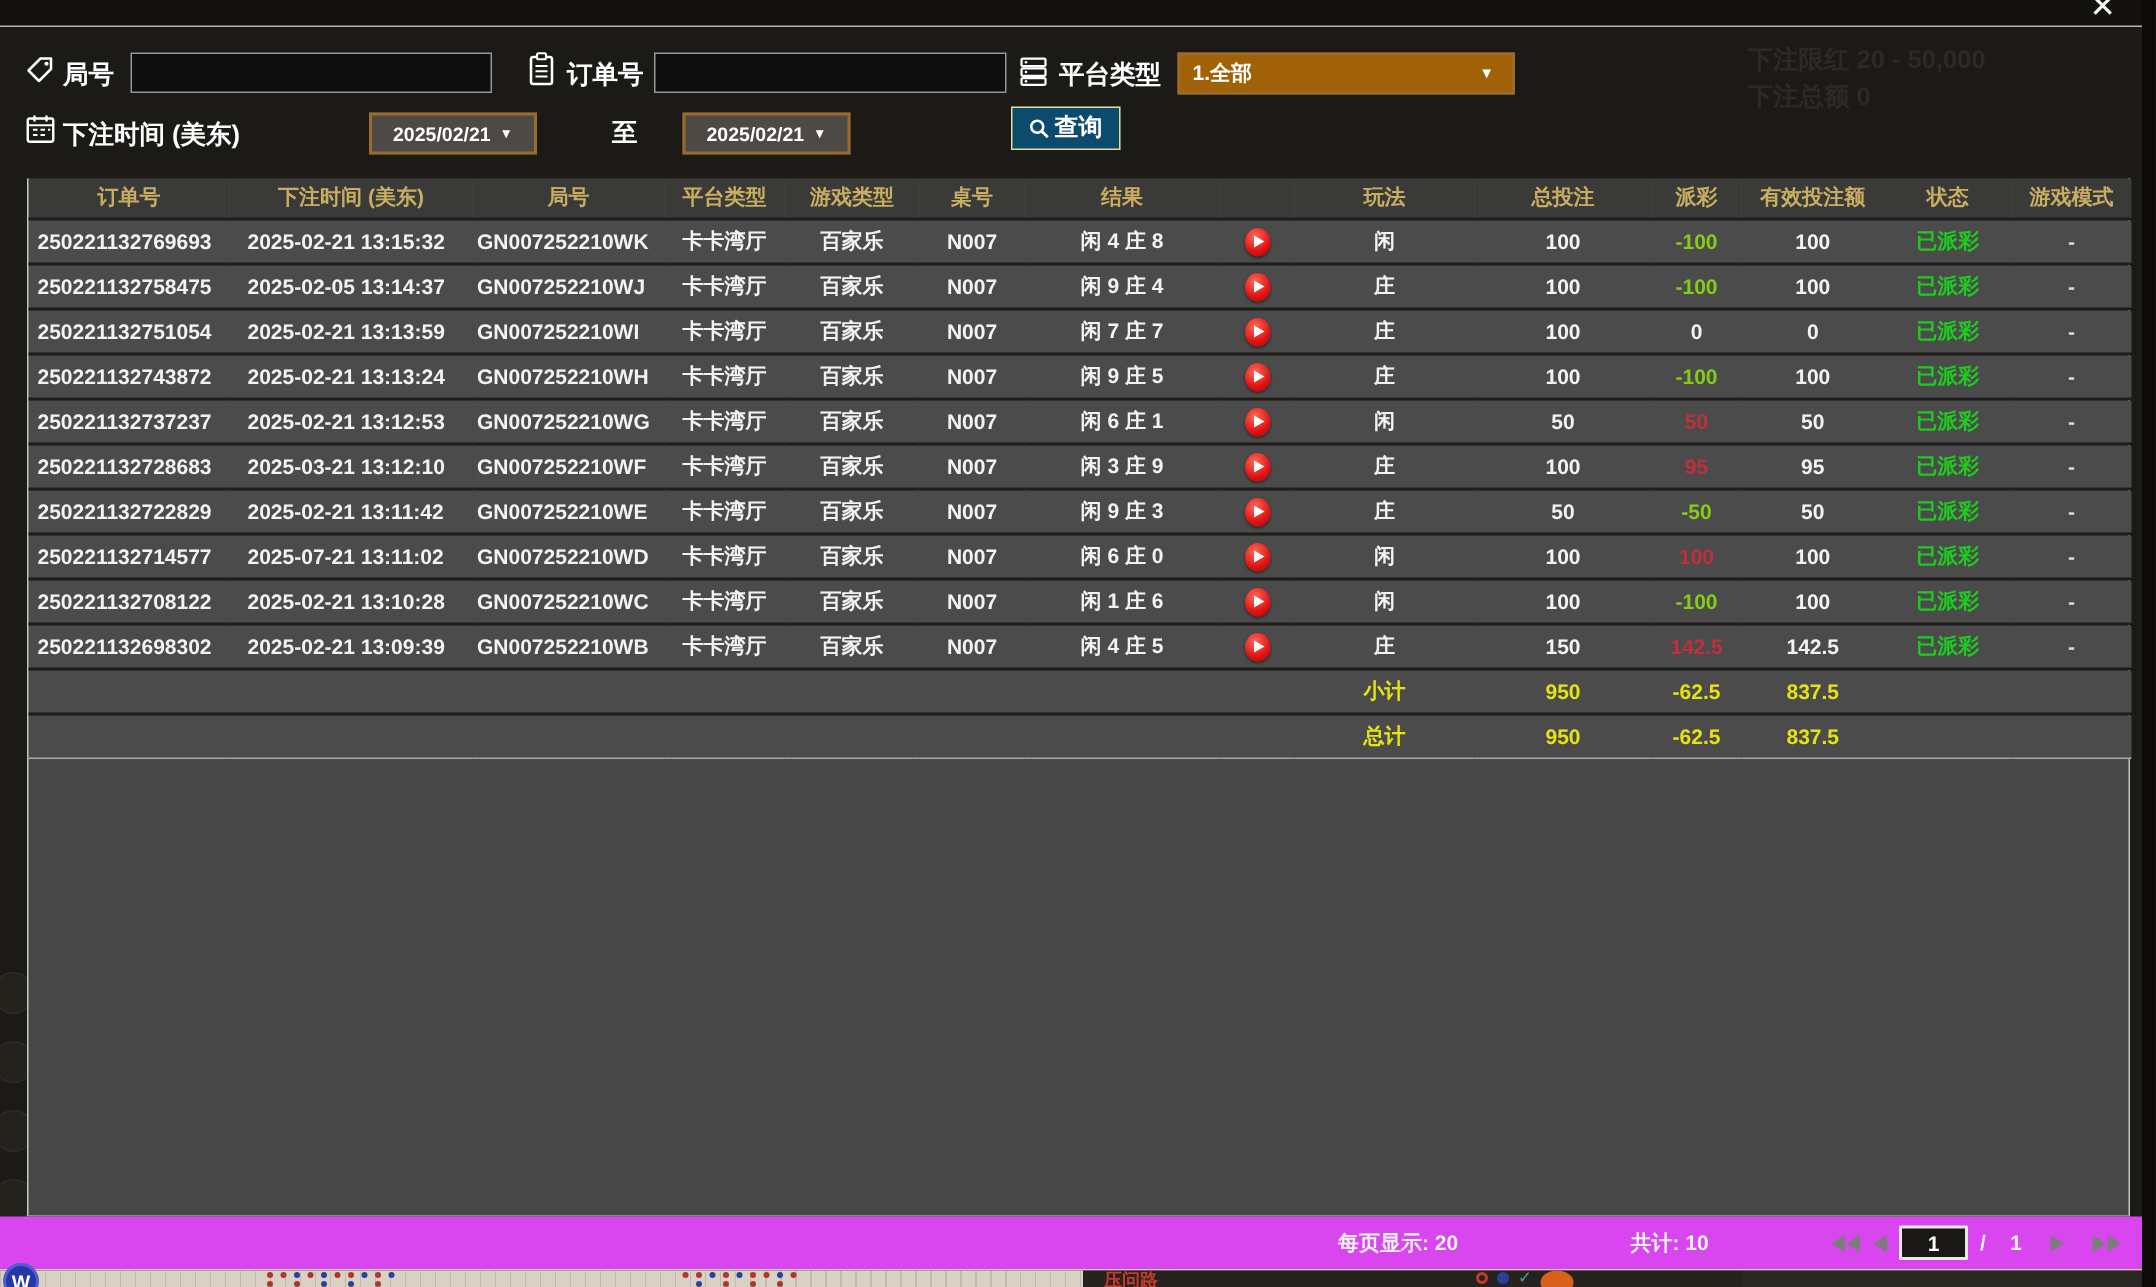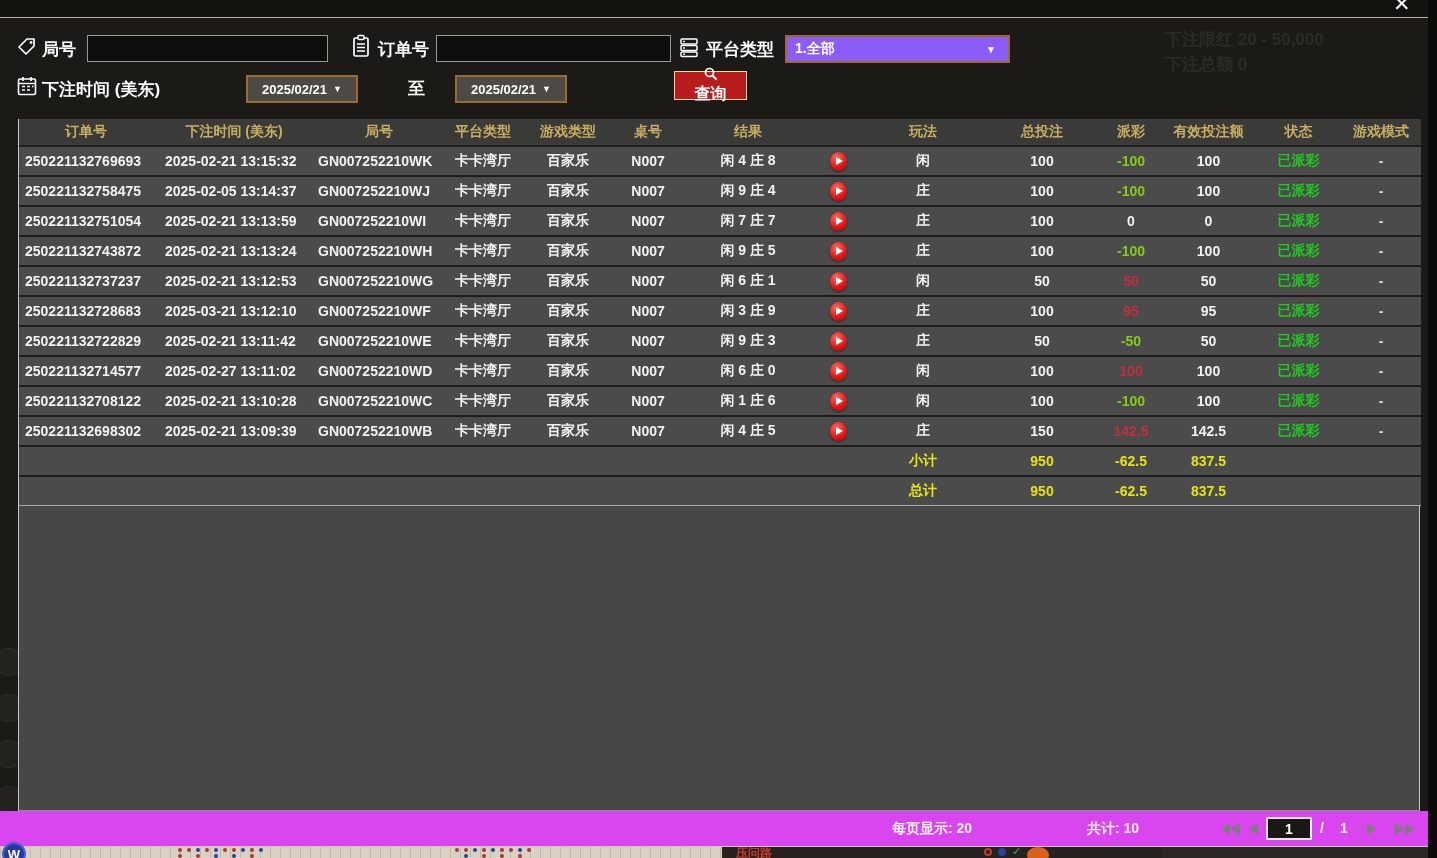--- a/index.html
+++ b/index.html
@@ -26,32 +26,32 @@
     font-weight:700;display:flex;align-items:center;justify-content:center;}
   .g-chip{width:26px;height:26px;border-radius:50%;background:rgba(42,38,33,0.65);
     border:1px solid rgba(255,255,255,0.05);}
   
   .f-label{color:#fdfdfd;font-size:17px;font-weight:700;white-space:nowrap;}
   .f-icon{color:#fff;}
   .f-icon svg{display:block;}
   .t-input{position:absolute;background:#0e0e0e;border:1px solid #979797;
     color:#eee;font-size:14px;padding:0 6px;box-sizing:border-box;height:27px;outline:none;
     font-family:"Liberation Sans","DejaVu Sans",sans-serif;}
-  .sel{position:absolute;background:#8b5cf6;border:2px solid #9d6a2d;box-sizing:border-box;
+  .sel{position:absolute;background:#a16207;border:2px solid #9d6a2d;box-sizing:border-box;
     color:#fff;font-size:14px;font-weight:700;display:flex;align-items:center;cursor:pointer;gap:16px;}
   .sel .txt{padding-left:8px;flex:1;}
   .sel .caret{font-size:10px;padding-right:12px;color:#fff;}
   .datebox{position:absolute;background:#4d4a45;border:2px solid #9d6a2d;box-sizing:border-box;
     color:#fff;font-size:13px;font-weight:700;display:flex;align-items:center;
     justify-content:center;gap:6px;cursor:pointer;}
   .datebox .caret{font-size:9px;}
   .query-btn{position:absolute;left:674px;top:71px;width:73px;height:29px;
-    background:#b91c1c;border:1px solid #e3dc96;box-sizing:border-box;color:#fff;
+    background:#0c4a6e;border:1px solid #e3dc96;box-sizing:border-box;color:#fff;
     font-size:16px;font-weight:700;display:flex;align-items:center;justify-content:center;
-    gap:3px;cursor:pointer;font-family:inherit;flex-direction:column;}
+    gap:3px;cursor:pointer;font-family:inherit;}
   
   .table-area{left:18px;top:119px;width:1402px;height:692px;background:#474747;
     border-left:1px solid #c6c6c2;border-right:1px solid #c6c6c2;border-bottom:1px solid #8f8c84;
     box-sizing:border-box;}
   table{width:100%;border-collapse:collapse;table-layout:fixed;}
   th{height:26px;background:#3a3a39;color:#c9ae61;font-size:14px;font-weight:700;
     border-bottom:2px solid #1e1d1b;padding:0;white-space:nowrap;overflow:hidden;}
   td{height:28px;background:#4b4b4b;color:#f2f2f2;font-size:14px;font-weight:700;
     text-align:center;border-bottom:2px solid #1e1d1b;padding:0;white-space:nowrap;overflow:hidden;}
   td.c-order{text-align:left;padding-left:6px;}
@@ -345,21 +345,21 @@
     <td>庄</td>
     <td>50</td>
     <td class="payout green">-50</td>
     <td>50</td>
     <td class="status">已派彩</td>
     <td class="mode">-</td>
   </tr>
 
   <tr class="data-row">
     <td class="c-order">250221132714577</td>
-    <td class="c-time">2025-02-27 13:11:02</td>
+    <td class="c-time">2025-07-21 13:11:02</td>
     <td class="c-round">GN007252210WD</td>
     <td>卡卡湾厅</td>
     <td>百家乐</td>
     <td>N007</td>
     <td>闲 6 庄 0</td>
     <td><span class="play">
                 <span class="play-tri"></span>
               </span></td>
     <td>闲</td>
     <td>100</td>

